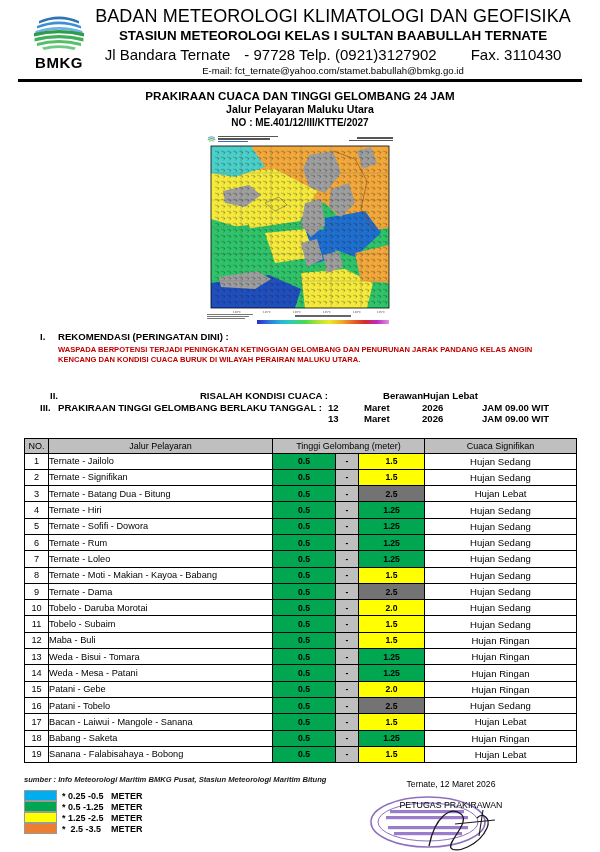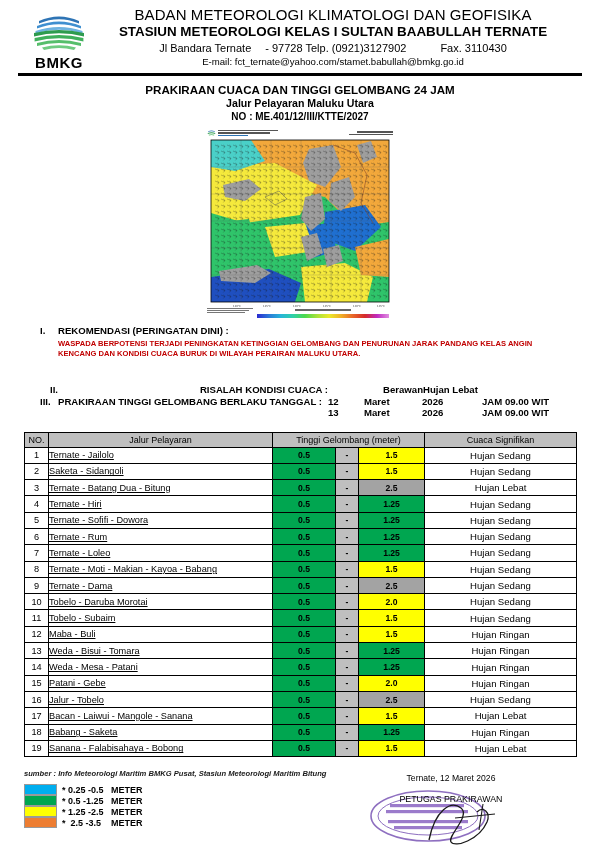--- a/index.html
+++ b/index.html
@@ -12,23 +12,23 @@
     position:relative;
     overflow:hidden;
   }
 
   
   .header { display:flex; align-items:flex-start; padding:6px 12px 0 28px; }
   .logo { width:62px; flex:0 0 62px; text-align:center; padding-top:2px; }
   .logo svg { display:block; width:58px; height:46px; margin:0 auto; }
   .logo-text { font-weight:bold; font-size:15px; letter-spacing:.5px; line-height:1; margin-top:1px; }
   .head-txt { flex:1; text-align:center; padding-right:12px; }
-  .head-l1 { font-size:15px; letter-spacing:.1px; }
+  .head-l1 { font-size:18px; letter-spacing:.1px; }
   .head-l2 { font-size:13.4px; font-weight:bold; margin-top:1px; }
-  .head-l3 { font-size:11px; margin-top:3px; }
+  .head-l3 { font-size:15px; margin-top:3px; }
   .head-l3 .sp1 { display:inline-block; width:14px; }
   .head-l3 .sp2 { display:inline-block; width:34px; }
   .head-l4 { font-size:9.6px; margin-top:2px; }
 
   .rule-wrap { padding:0 18px; margin-top:3px; }
   .rule { height:3px; background:#000; }
 
   
   .title { text-align:center; margin-top:7px; }
   .title-1 { font-size:11.6px; font-weight:bold; }
@@ -70,27 +70,27 @@
   table.t td, table.t th { border:1px solid #000; padding:0; }
   .c-no   { width:24px; }
   .c-rt   { width:224px; }
   .c-lo   { width:63px; }
   .c-dash { width:23px; }
   .c-hi   { width:66px; }
   .c-wx   { width:152px; }
   thead th { background:#BFBFBF; font-size:9px; font-weight:normal; height:15px; text-align:center; }
   tbody td { height:16.3px; font-size:9.2px; }
   .td-no { text-align:center; }
-  .td-rt { text-align:left; padding-left:4px;text-decoration:underline; }
+  .td-rt { text-align:left; padding-left:4px; }
   .td-val { text-align:center; font-size:8.6px; font-weight:bold; }
   .td-dash { text-align:center; background:#BFBFBF; font-size:8.6px; font-weight:bold; }
   .td-wx { text-align:center; font-size:9.6px; }
   .bg-green { background:#00A650; }
   .bg-yellow { background:#FFFF00; }
-  .bg-orange { background:#a3a3a3; }
+  .bg-orange { background:#737373; }
 
   
   .footer { position:relative; padding:3px 24px 0; }
   .note1 { color:#2E74B5; font-style:italic; font-size:7.8px; font-weight:bold; text-decoration:underline; }
   .note2 { color:#1a1a1a; font-style:italic; font-size:7.6px; font-weight:bold; margin-top:1px; }
 
   .legend { margin-top:6px; width:210px; }
   .lg-row { display:flex; align-items:flex-end; height:11px; }
   .lg-sw { width:33px; height:11px; flex:0 0 33px; border:1px solid #999; }
   .lg-tx { font-size:9px; font-weight:bold; margin-left:5px; white-space:pre; }
@@ -1040,21 +1040,21 @@
         <tr>
           <td class="td-no">1</td>
           <td class="td-rt">Ternate - Jailolo</td>
           <td class="td-val bg-green">0.5</td>
           <td class="td-dash">-</td>
           <td class="td-val bg-yellow">1.5</td>
           <td class="td-wx">Hujan Sedang</td>
         </tr>
         <tr>
           <td class="td-no">2</td>
-          <td class="td-rt">Saketa - Sidangoli</td>
+          <td class="td-rt">Ternate - Signifikan</td>
           <td class="td-val bg-green">0.5</td>
           <td class="td-dash">-</td>
           <td class="td-val bg-yellow">1.5</td>
           <td class="td-wx">Hujan Sedang</td>
         </tr>
         <tr>
           <td class="td-no">3</td>
           <td class="td-rt">Ternate - Batang Dua - Bitung</td>
           <td class="td-val bg-green">0.5</td>
           <td class="td-dash">-</td>
@@ -1152,21 +1152,21 @@
         <tr>
           <td class="td-no">15</td>
           <td class="td-rt">Patani - Gebe</td>
           <td class="td-val bg-green">0.5</td>
           <td class="td-dash">-</td>
           <td class="td-val bg-yellow">2.0</td>
           <td class="td-wx">Hujan Ringan</td>
         </tr>
         <tr>
           <td class="td-no">16</td>
-          <td class="td-rt">Jalur - Tobelo</td>
+          <td class="td-rt">Patani - Tobelo</td>
           <td class="td-val bg-green">0.5</td>
           <td class="td-dash">-</td>
           <td class="td-val bg-orange">2.5</td>
           <td class="td-wx">Hujan Sedang</td>
         </tr>
         <tr>
           <td class="td-no">17</td>
           <td class="td-rt">Bacan - Laiwui - Mangole - Sanana</td>
           <td class="td-val bg-green">0.5</td>
           <td class="td-dash">-</td>

